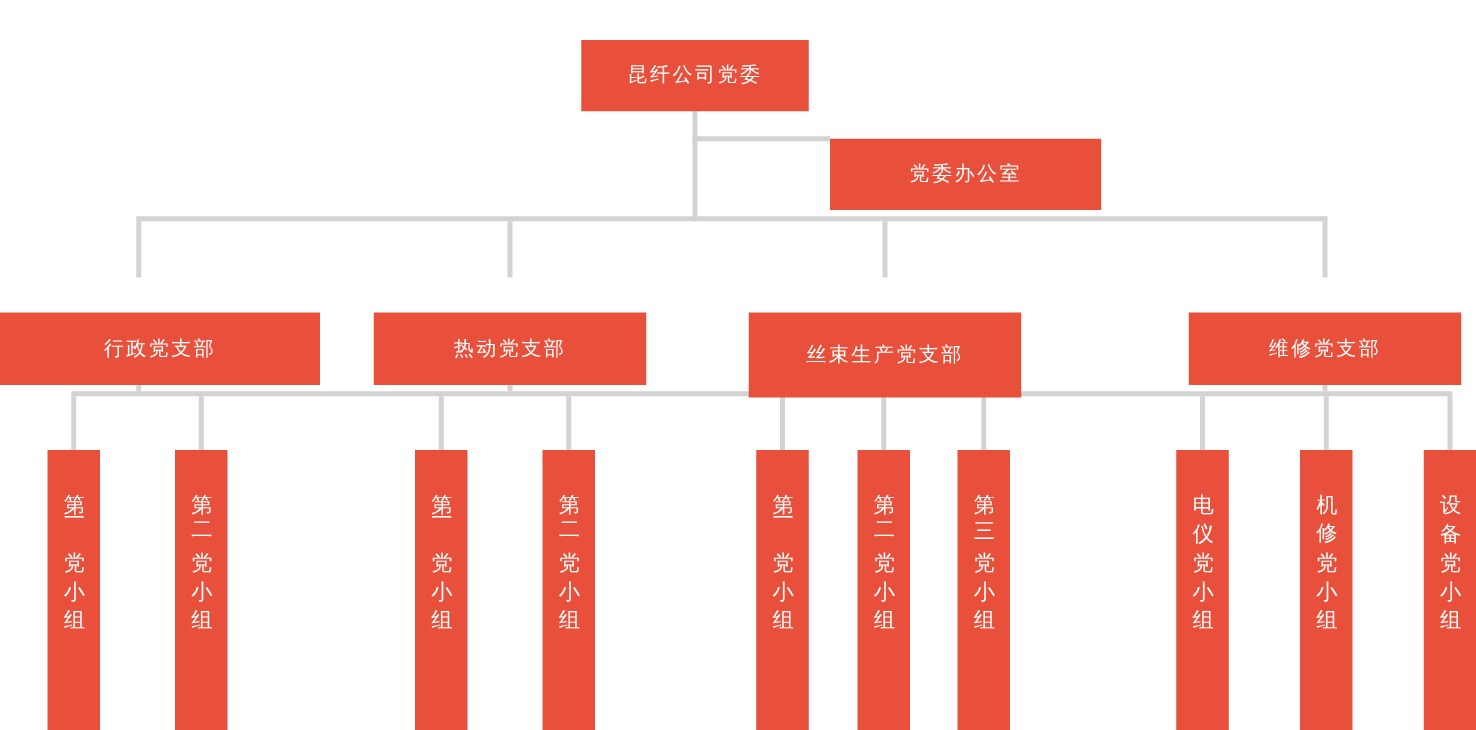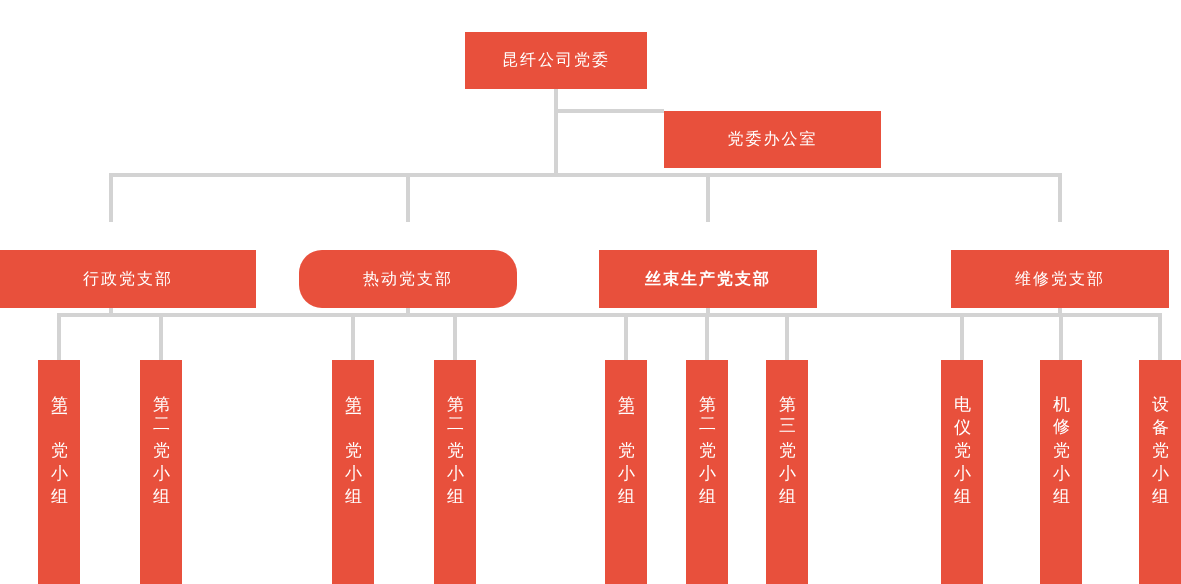--- a/index.html
+++ b/index.html
@@ -84,23 +84,23 @@
   <div class="v-line" style="left:960px;  top:317px; height:43px;"></div>
   <div class="v-line" style="left:1059px; top:317px; height:43px;"></div>
   <div class="v-line" style="left:1158px; top:317px; height:43px;"></div>
 
   <div class="node" style="left:465px; top:4px; width:182px; height:57px;">昆纤公司党委</div>
 
   <div class="node" style="left:664px; top:83px; width:217px; height:57px;">党委办公室</div>
 
   <div class="node" style="left:0px; top:222px; width:256px; height:58px;">行政党支部</div>
 
-  <div class="node" style="left:299px; top:222px; width:218px; height:58px;border-radius:23px;">热动党支部</div>
+  <div class="node" style="left:299px; top:222px; width:218px; height:58px;">热动党支部</div>
 
-  <div class="node" style="left:599px; top:222px; width:218px; height:58px;font-weight:bold;">丝束生产党支部</div>
+  <div class="node" style="left:599px; top:222px; width:218px; height:68px;">丝束生产党支部</div>
 
   <div class="node" style="left:951px; top:222px; width:218px; height:58px;">维修党支部</div>
 
   <div class="group-node" style="left:38px; top:360px;">第一党小组</div>
   <div class="group-node" style="left:140px; top:360px;">第二党小组</div>
 
   <div class="group-node" style="left:332px; top:360px;">第一党小组</div>
   <div class="group-node" style="left:434px; top:360px;">第二党小组</div>
 
   <div class="group-node" style="left:605px; top:360px;">第一党小组</div>

